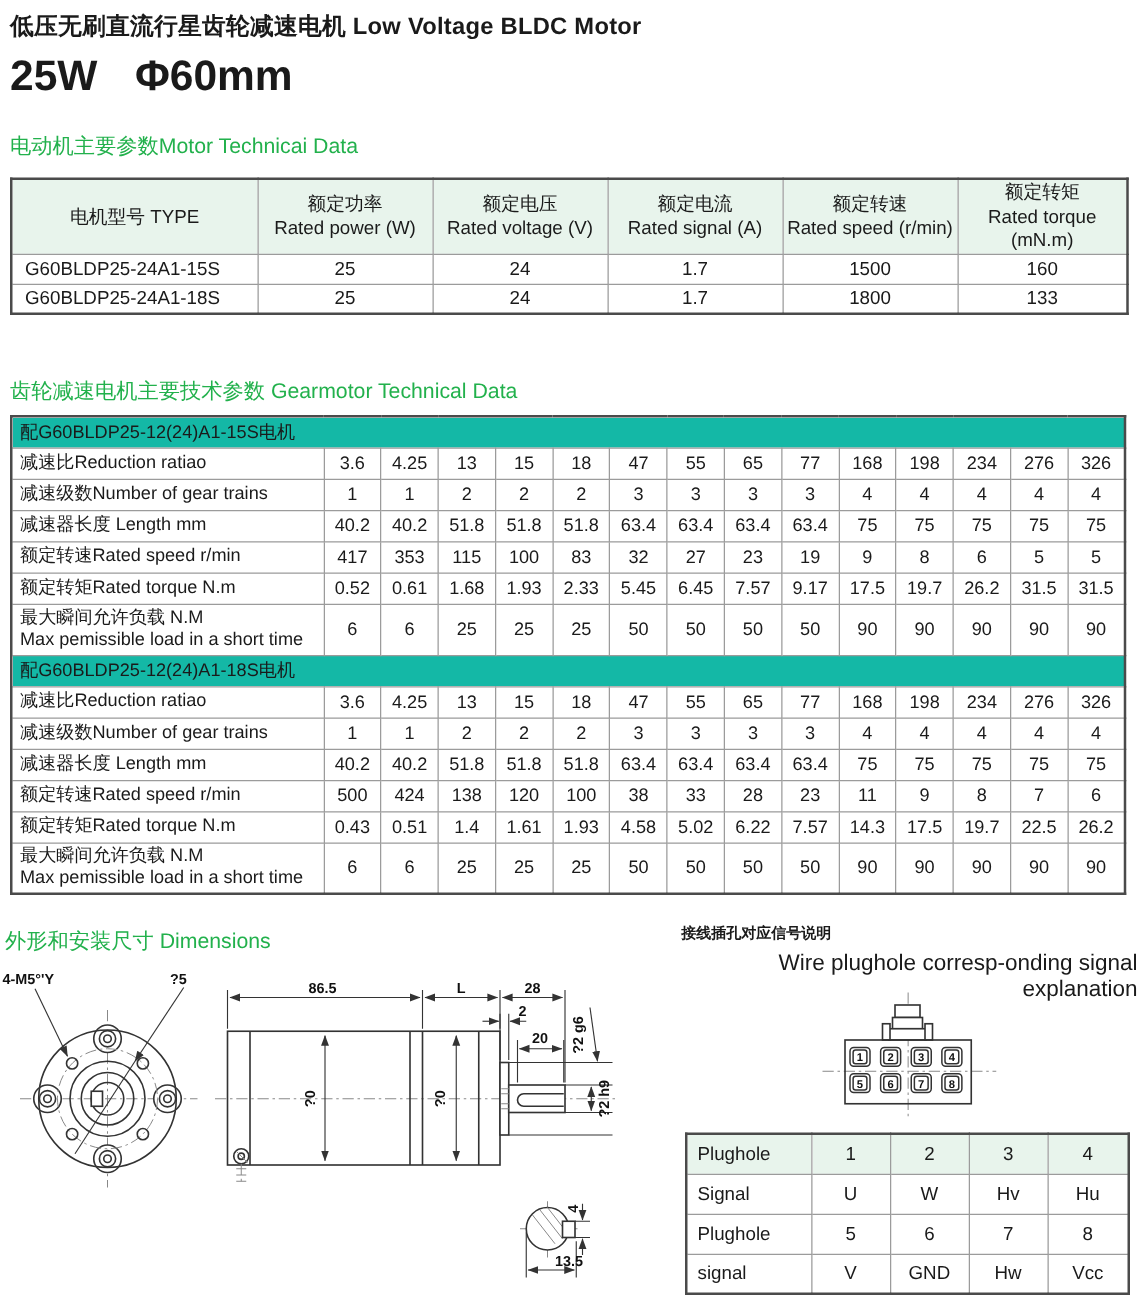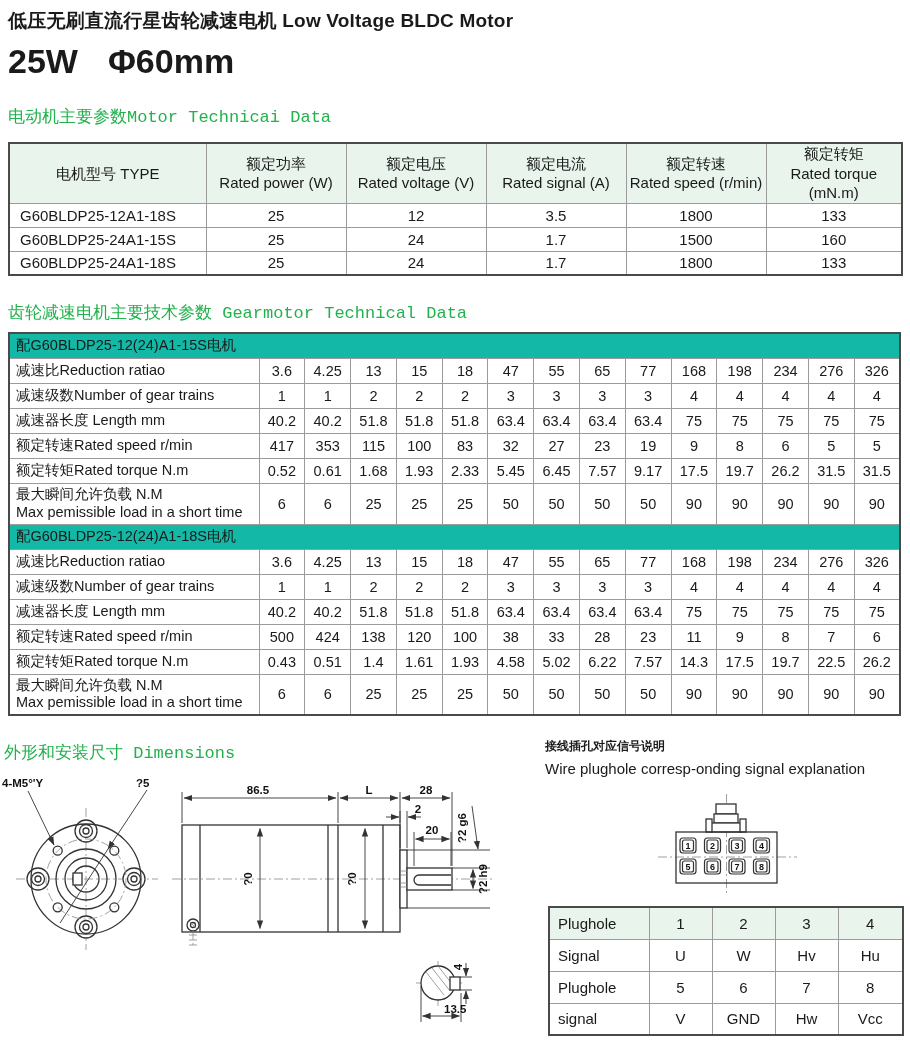--- a/index.html
+++ b/index.html
@@ -6,23 +6,23 @@
   html,body { background:#fff; }
   body {
     width: 910px; height: 1044px; position: relative;
     font-family: "Liberation Sans", "DejaVu Sans", sans-serif;
     color: #1a1a1a; overflow: hidden;
   }
   .abs { position: absolute; }
   .t1 { left: 8px; top: 8px; font-size: 19px; font-weight: bold; letter-spacing: 0.2px; }
   .t2 { left: 8px; top: 42px; font-size: 34px; font-weight: bold; }
   .t2 .dia { margin-left: 30px; margin-top: 36px; }
-  .hgreen { font-size: 17px; color: #22b14c; font-family: Liberation Mono, monospace; }
+  .hgreen { font-size: 17px; color: #22b14c; }
   .rhead-cn { left: 545px; top: 738px; font-size: 12px; font-weight: bold; }
-  .rhead-en { left: 545px; top: 760px; font-size: 15px; text-align: right; }
+  .rhead-en { left: 545px; top: 760px; font-size: 18px; text-align: right; }
 
   table.tbl { position: absolute; border-collapse: collapse; table-layout: fixed; background: #fff; border: 2px solid #4a4a4a; }
   table.tbl td, table.tbl th { border: 1px solid #9b9b9b; font-weight: normal; overflow: hidden; }
 
   table.motor { left: 8px; top: 142px; width: 893px; font-size: 15px; }
   table.motor tr.hdr th { background: #e8f4ec; height: 44px; text-align: center; line-height: 1.3; vertical-align: middle; }
   table.motor td { height: 24px; text-align: center; }
   table.motor td.type { text-align: left; padding-left: 10px; }
 
   table.gear { left: 8px; top: 332px; width: 893px; font-size: 14.5px; }
@@ -86,28 +86,20 @@
         <th>
           <div>额定转速</div>
           <div>Rated speed (r/min)</div>
         </th>
         <th>
           <div>额定转矩</div>
           <div>Rated torque (mN.m)</div>
         </th>
       </tr>
       <tr>
-        <td class="type">G60BLDP25-12A1-18S</td>
-        <td class="">25</td>
-        <td class="">12</td>
-        <td class="">3.5</td>
-        <td class="">1800</td>
-        <td class="">133</td>
-      </tr>
-      <tr>
         <td class="type">G60BLDP25-24A1-15S</td>
         <td class="">25</td>
         <td class="">24</td>
         <td class="">1.7</td>
         <td class="">1500</td>
         <td class="">160</td>
       </tr>
       <tr>
         <td class="type">G60BLDP25-24A1-18S</td>
         <td class="">25</td>

